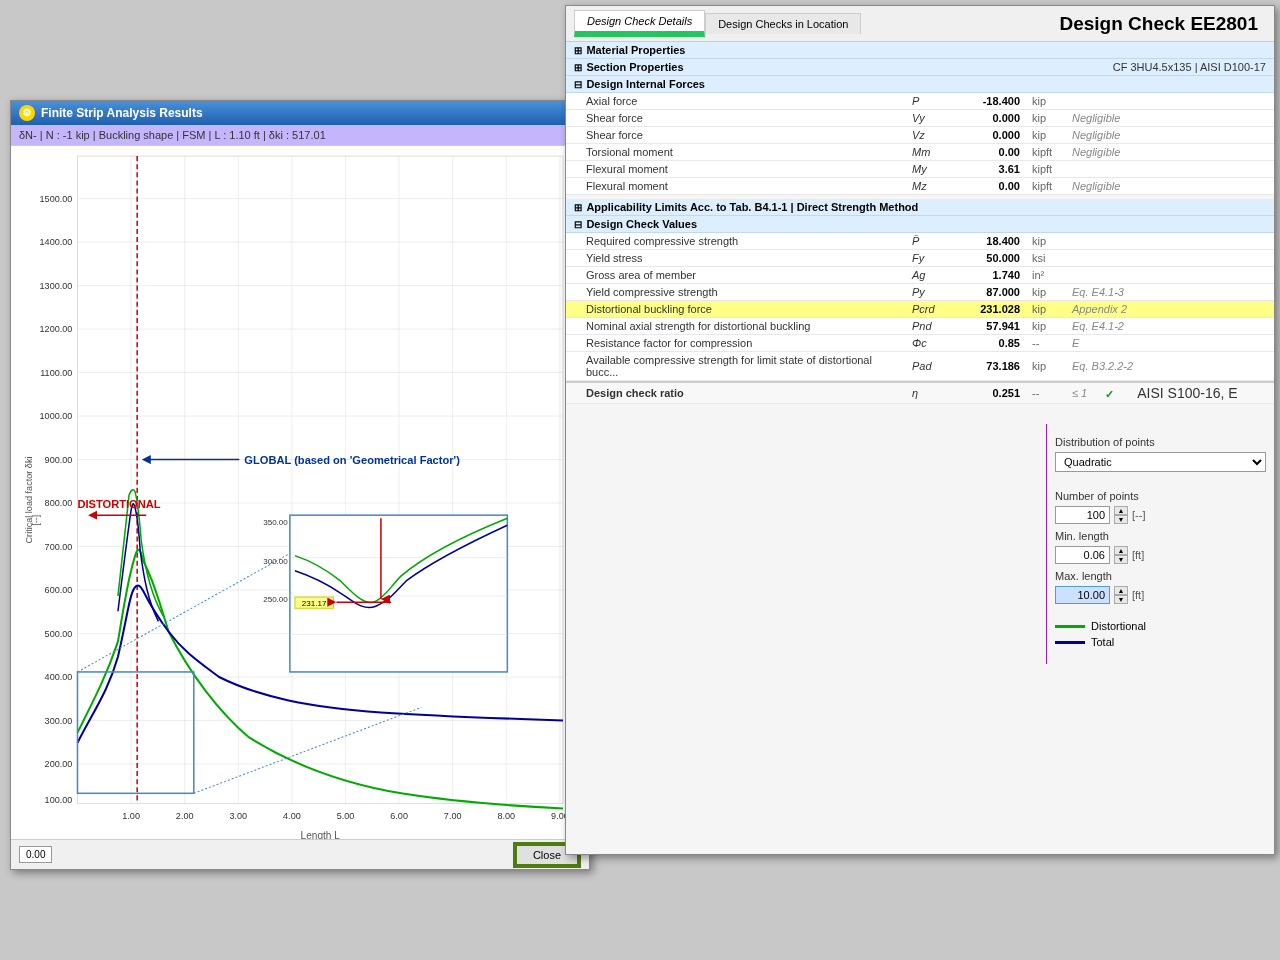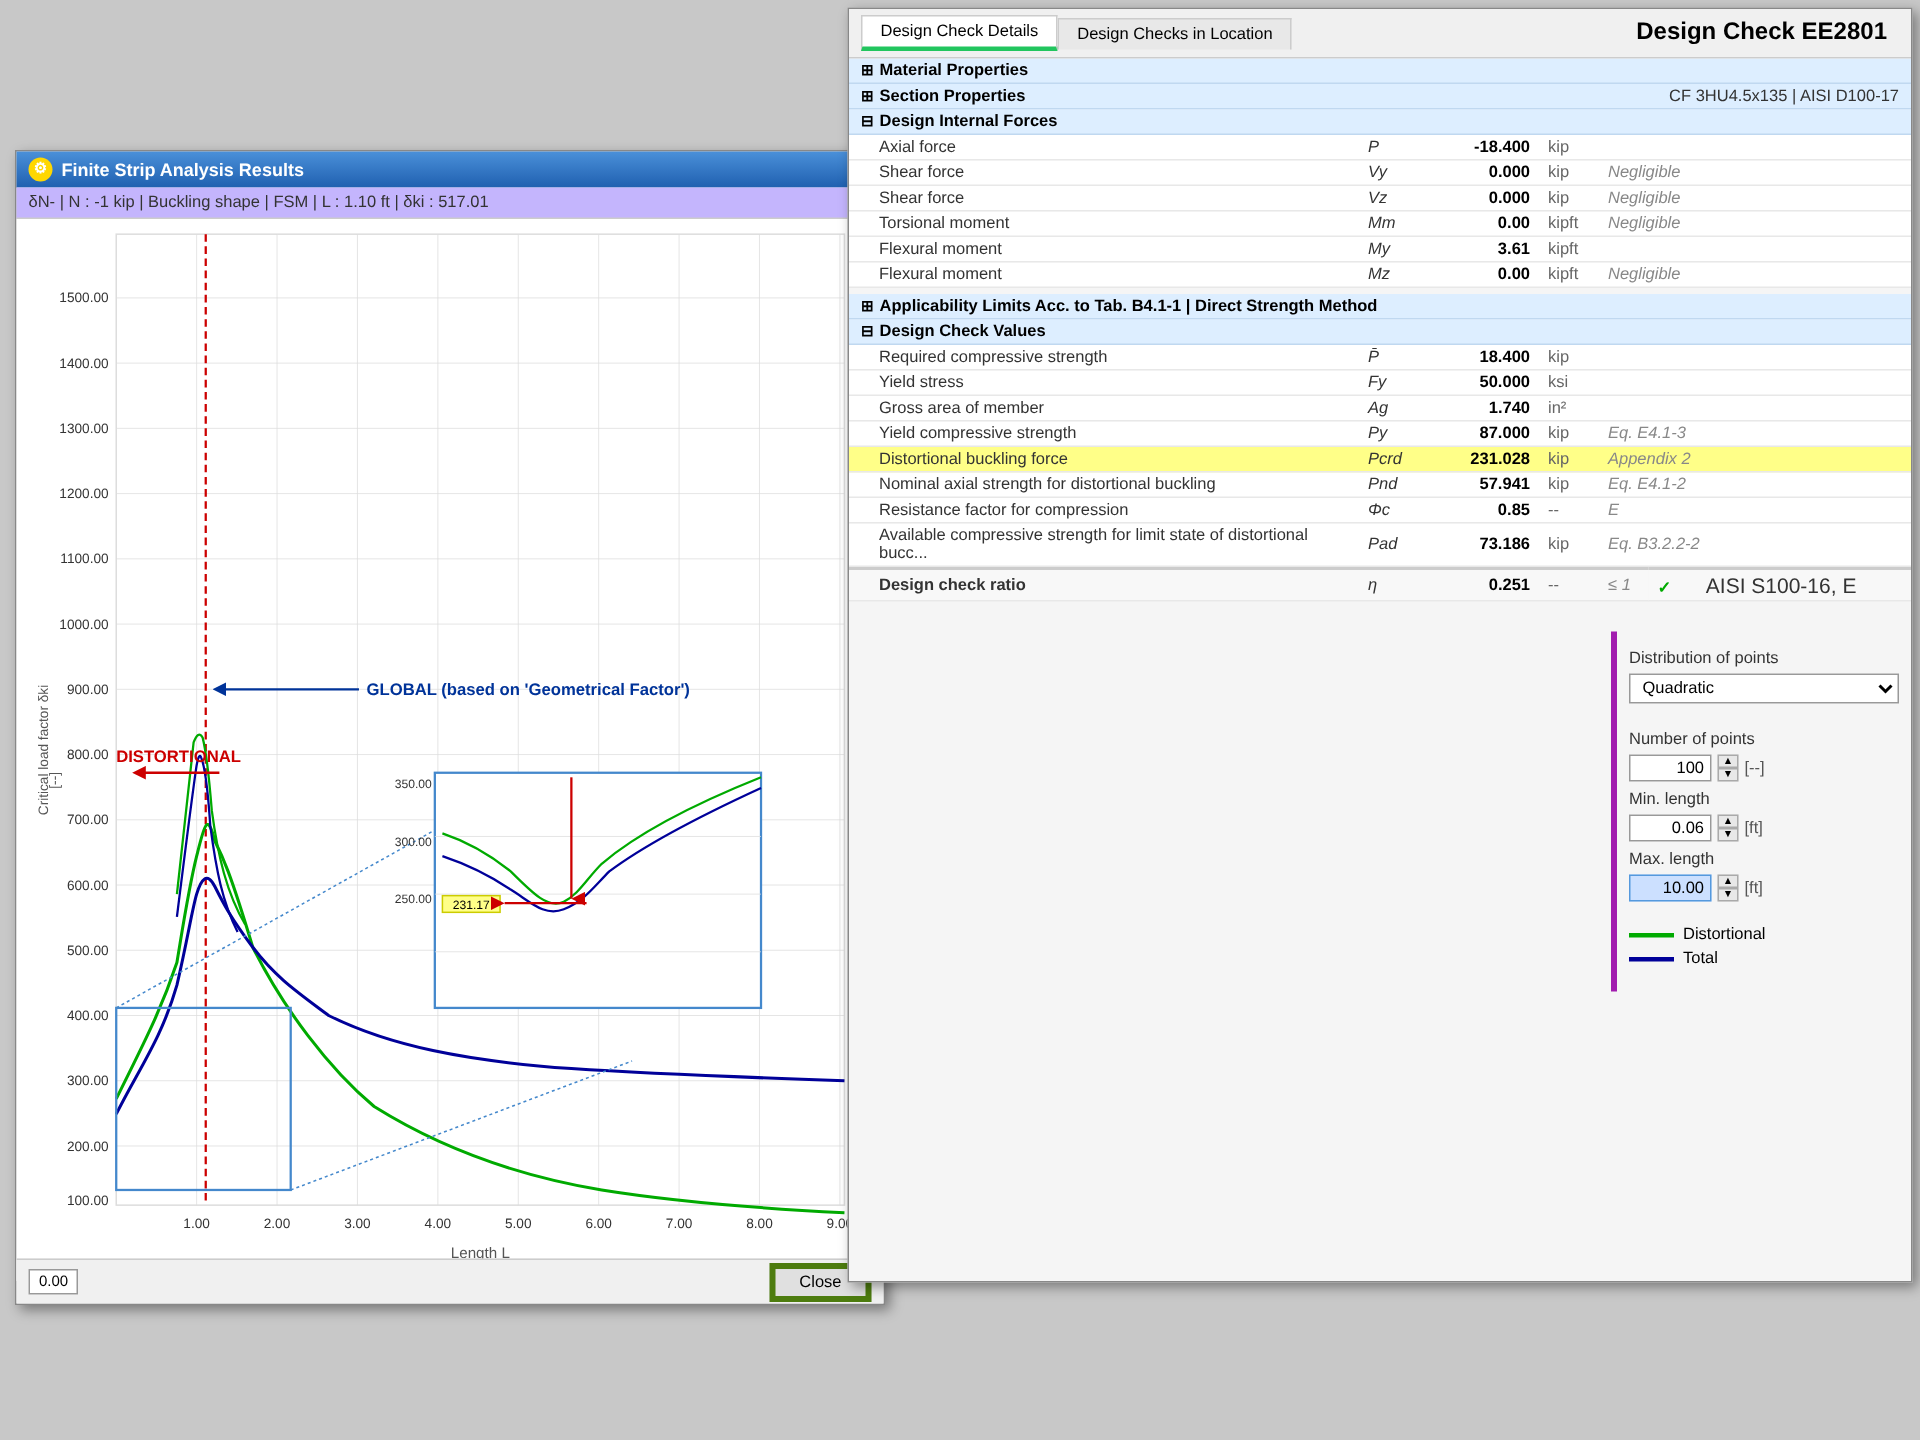--- a/index.html
+++ b/index.html
@@ -112,26 +112,27 @@
     .dc-tab {
       padding: 4px 12px;
       border: 1px solid #ccc;
       background: #e8e8e8;
       font-size: 11px;
       cursor: pointer;
       border-bottom: none;
     }
     .dc-tab.active {
       background: white;
-      border-bottom: 3px solid #22c55e;
+      border-bottom: 6px solid #22c55e;
       z-index: 1;
+      font-style: italic;
     }
     .dc-title-right {
       margin-left: auto;
-      font-size: 16px;
+      font-size: 19px;
       font-weight: bold;
       color: #000;
       padding-right: 8px;
     }
     .dc-table {
       width: 100%;
       border-collapse: collapse;
       font-size: 11px;
     }
     .dc-table tr {
@@ -246,23 +247,23 @@
     .section-row .expand {
       margin-right: 4px;
       font-size: 10px;
     }
 
     .dc-body {
       height: calc(100% - 32px);
       overflow-y: auto;
     }
     .right-controls {
-      width: 200px;
+      width: 228px;
       padding: 12px 8px;
-      border-left: 4px solid #a21caf;
+      border-left: 1px solid #a21caf;
       background: #f5f5f5;
     }
   </style>
 </head>
 <body>
 
 <div class="fsm-window">
   <div class="fsm-titlebar">
     <span class="icon">⚙</span>
     <span>Finite Strip Analysis Results</span>

